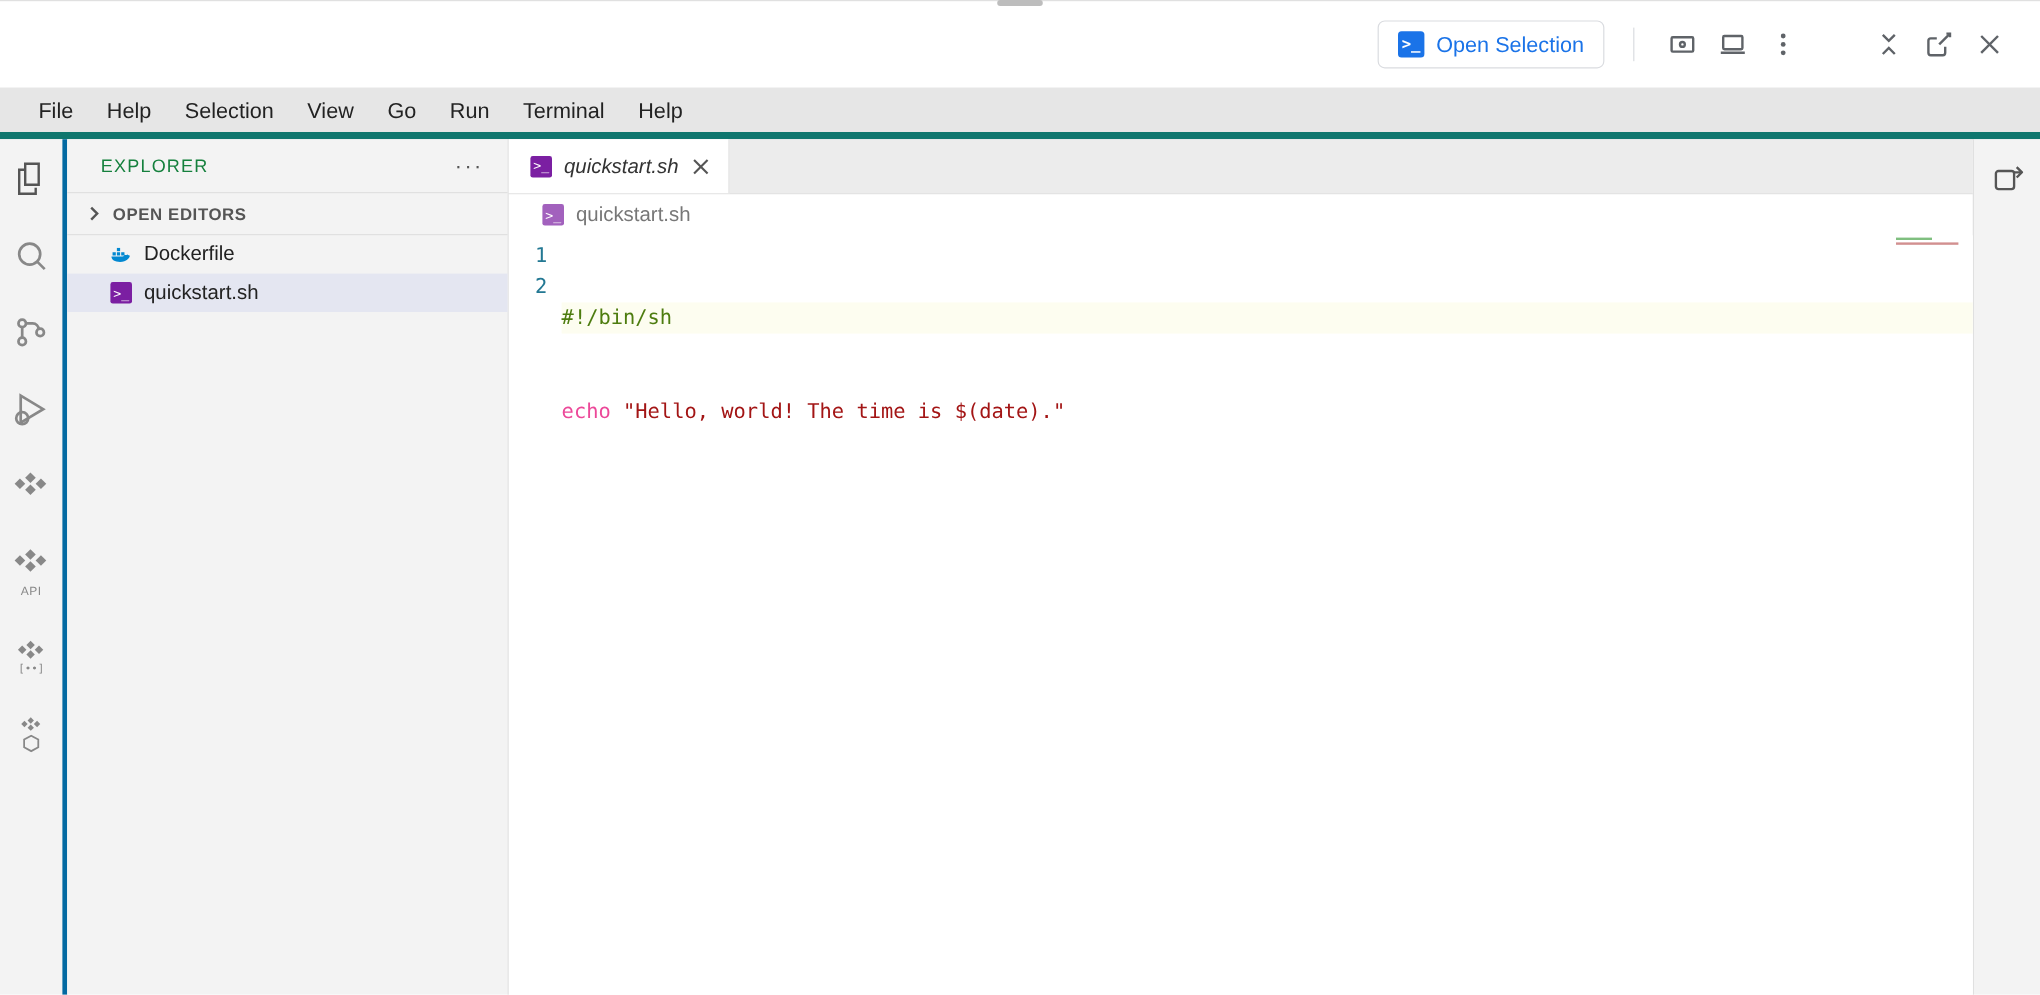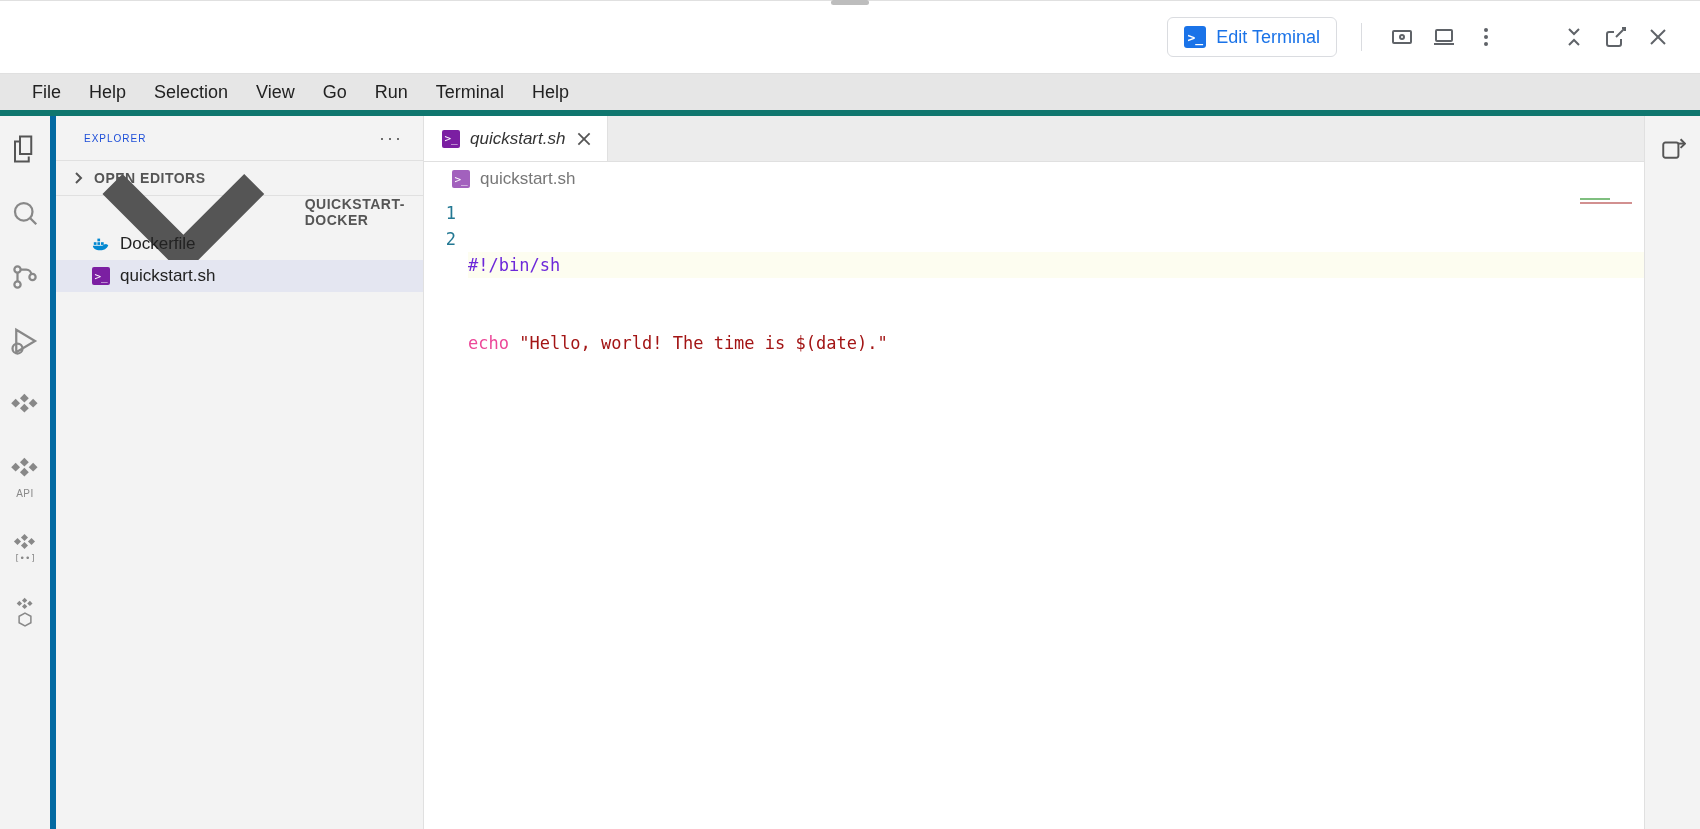--- a/index.html
+++ b/index.html
@@ -24,30 +24,30 @@
   .cs-gap { width:36px; }
 
   
   .menubar { height:42px; background:#e6e6e6; display:flex; align-items:center; padding:0 18px; gap:0; border-bottom:6px solid #0f766e; }
   .menubar .menu-item { padding:6px 14px; font-size:18px; color:#222; cursor:pointer; border-radius:3px; }
 
   
   .workbench { flex:1; display:flex; min-height:0; }
 
   
-  .activitybar { width:56px; background:#f3f3f3; border-right:6px solid #0369a1; display:flex; flex-direction:column; align-items:center; padding-top:18px; gap:34px; }
+  .activitybar { width:56px; background:#f3f3f3; border-right:4px solid #0369a1; display:flex; flex-direction:column; align-items:center; padding-top:18px; gap:34px; }
   .activitybar .ab-item { width:30px; height:30px; display:flex; align-items:center; justify-content:center; color:#555; cursor:pointer; }
   .activitybar .ab-item svg { width:30px; height:30px; }
   .activitybar .ab-item.dim { color:#888; }
   .ab-api { font-size:10px; color:#888; margin-top:-30px; letter-spacing:0.5px; }
 
   
   .side-panel { width:368px; background:#f3f3f3; border-right:1px solid #e0e0e0; display:flex; flex-direction:column; }
   .sp-header { height:44px; display:flex; align-items:center; justify-content:space-between; padding:0 20px 0 28px; }
-  .sp-title { font-size:10px; letter-spacing:1px; color:#1d4ed8; }
+  .sp-title { font-size:15px; letter-spacing:1px; color:#15803d; }
   .sp-dots { font-size:18px; color:#555; cursor:pointer; letter-spacing:2px; }
   .sp-section { height:36px; display:flex; align-items:center; gap:8px; padding:0 10px 0 14px; font-size:14px; font-weight:700; color:#555; letter-spacing:0.5px; cursor:pointer; border-top:1px solid #e0e0e0; border-bottom:1px solid #e0e0e0; }
   .sp-section svg { width:16px; height:16px; }
   .sp-folder { height:32px; display:flex; align-items:center; gap:8px; padding:0 10px 0 14px; font-size:14px; font-weight:700; color:#555; letter-spacing:0.5px; cursor:pointer; }
   .file-row { height:32px; display:flex; align-items:center; gap:10px; padding-left:36px; font-size:17px; color:#222; cursor:pointer; }
   .file-row.active { background:#e4e6f1; }
   .file-ic { width:18px; height:18px; display:flex; align-items:center; justify-content:center; border-radius:2px; font-family:monospace; font-size:11px; color:#fff; }
   .file-ic.yaml { color:#c62828; background:transparent; }
   .file-ic.docker { color:#0288d1; background:transparent; }
   .file-ic.sh { background:#7b1fa2; }
@@ -59,42 +59,42 @@
   .tab { display:flex; align-items:center; gap:10px; padding:0 14px 0 18px; background:#fff; border-right:1px solid #e0e0e0; cursor:pointer; }
   .tab .tab-ic { width:18px; height:18px; background:#7b1fa2; border-radius:2px; display:flex; align-items:center; justify-content:center; color:#fff; font-family:monospace; font-size:11px; }
   .tab .tab-name { font-size:17px; font-style:italic; color:#333; }
   .tab .tab-close { width:18px; height:18px; display:flex; align-items:center; justify-content:center; color:#555; cursor:pointer; }
   .breadcrumb { height:34px; display:flex; align-items:center; gap:10px; padding-left:28px; background:#fff; color:#777; font-size:17px; }
   .breadcrumb .bc-ic { width:18px; height:18px; background:#7b1fa2; border-radius:2px; display:flex; align-items:center; justify-content:center; color:#fff; font-family:monospace; font-size:11px; opacity:0.7; }
   .code-body { flex:1; display:flex; background:#fff; position:relative; }
   .gutter { width:44px; padding-top:4px; text-align:right; padding-right:12px; color:#237893; font-family: Menlo, Consolas, monospace; font-size:17px; line-height:26px; }
   .code-lines { flex:1; padding-top:4px; font-family: Menlo, Consolas, monospace; font-size:17px; line-height:26px; white-space:pre; }
   .code-lines .line1 { background:#fdfdf0; }
-  .tok-comment { color:#6d28d9; }
+  .tok-comment { color:#4d7c0f; }
   .tok-kw { color:#ec4899; }
   .tok-str { color:#a31515; }
   .minimap { position:absolute; top:2px; right:12px; width:52px; height:10px; }
   .minimap .mm-l { height:2px; margin-bottom:2px; }
   .mm-1 { background:#7fbf7f; width:30px; }
   .mm-2 { background:#d29090; width:52px; }
 
   
   .right-rail { width:56px; background:#f3f3f3; border-left:1px solid #e0e0e0; display:flex; flex-direction:column; align-items:center; padding-top:18px; }
   .right-rail .rr-btn { width:30px; height:30px; display:flex; align-items:center; justify-content:center; color:#555; cursor:pointer; }
   .right-rail .rr-btn svg { width:26px; height:26px; }
 </style>
 </head>
 <body>
 
 <div class="cs-header">
   <div class="cs-handle"></div>
   <div class="cs-right">
     <div class="open-term-btn">
       <span class="term-ic">&gt;_</span>
-      <span>Edit Terminal</span>
+      <span>Open Selection</span>
     </div>
     <div class="cs-divider"></div>
     <div class="cs-icon-btn">
       <svg viewBox="0 0 24 24" fill="none" stroke="currentColor" stroke-width="2">
           <rect x="3" y="6" width="18" height="12" rx="1"></rect>
           <circle cx="12" cy="12" r="2"></circle>
         </svg>
     </div>
     <div class="cs-icon-btn">
       <svg viewBox="0 0 24 24" fill="none" stroke="currentColor" stroke-width="2">
@@ -215,26 +215,20 @@
   <div class="side-panel">
     <div class="sp-header">
       <div class="sp-title">EXPLORER</div>
       <div class="sp-dots">···</div>
     </div>
     <div class="sp-section">
       <svg viewBox="0 0 16 16" fill="none" stroke="currentColor" stroke-width="2">
           <path d="M6 3l5 5-5 5"></path>
         </svg>
       <span>OPEN EDITORS</span>
-    </div>
-    <div class="sp-folder">
-      <svg viewBox="0 0 16 16" fill="none" stroke="currentColor" stroke-width="2">
-          <path d="M3 6l5 5 5-5"></path>
-        </svg>
-      <span>QUICKSTART-DOCKER</span>
     </div>
 
     <div class="file-row">
       <span class="file-ic docker">
         <svg viewBox="0 0 20 16" fill="currentColor">
             <rect x="2" y="6" width="3" height="3"></rect>
             <rect x="6" y="6" width="3" height="3"></rect>
             <rect x="10" y="6" width="3" height="3"></rect>
             <rect x="6" y="2" width="3" height="3"></rect>
             <path d="M1 10c0 3 3 5 8 5 6 0 9-4 9-6-1 0-2-1-2-1s-2 1-3 0c0 0 0 2-2 2H1z"></path>

